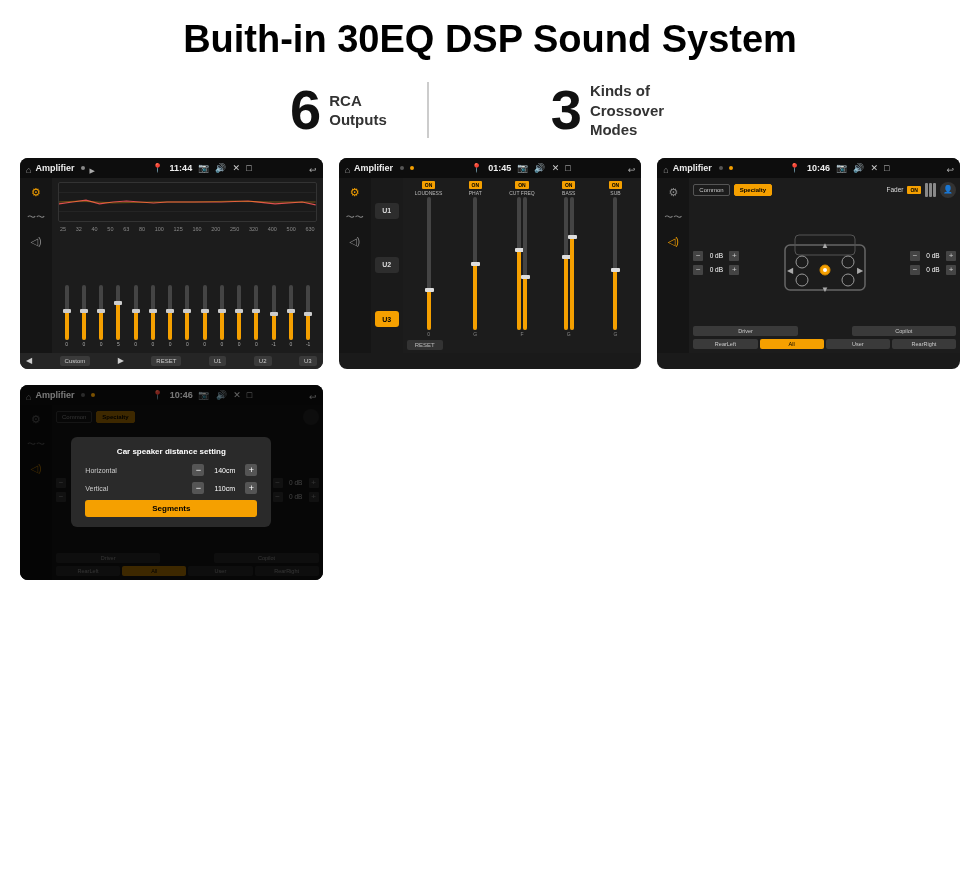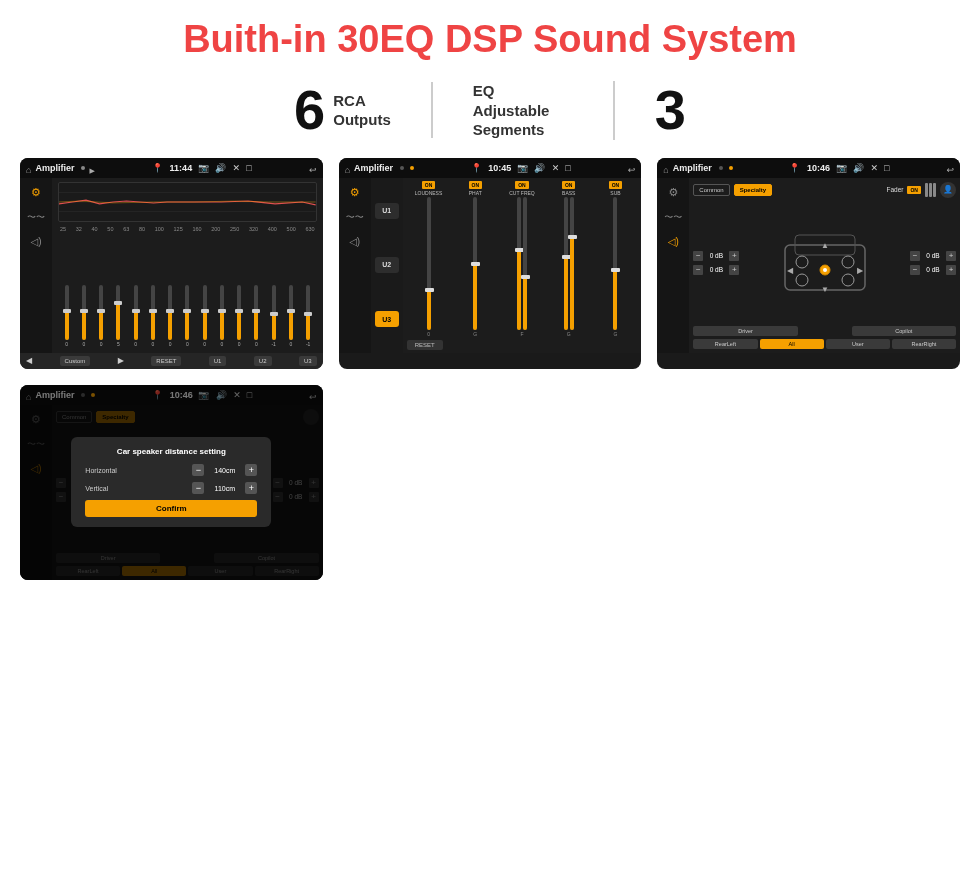--- a/index.html
+++ b/index.html
@@ -9,21 +9,21 @@
       background: #ffffff;
       font-family: Arial, sans-serif;
       overflow: hidden;
     }
 
     .page-title {
       text-align: center;
       padding: 18px 20px 10px;
       font-size: 38px;
       font-weight: 900;
-      color: #ef4444;
+      color: #000000;
     }
 
     .stats-row {
       display: flex;
       justify-content: center;
       align-items: center;
       padding: 10px 60px 14px;
       gap: 0;
     }
 
@@ -419,24 +419,24 @@
 <body>
 
 <div class="page-title">Buith-in 30EQ DSP Sound System</div>
 
 <div class="stats-row">
   <div class="stat-item">
     <span class="stat-number">6</span>
     <span class="stat-label">RCA<br>Outputs</span>
   </div>
   <div class="stat-item">
-    <span class="stat-label">EQ Adjustable<br>Segments</span>
   </div>
   <div class="stat-item">
     <span class="stat-number">3</span>
+    <span class="stat-label">Kinds of<br>Crossover Modes</span>
   </div>
 </div>
 
 <div class="screenshots-grid">
 
   <div class="screen-card">
     <div class="status-bar">
       <div class="status-bar-left">
         <span class="icon-house"></span>
         <span class="app-title">Amplifier</span>
@@ -612,21 +612,21 @@
   <div class="screen-card">
     <div class="status-bar">
       <div class="status-bar-left">
         <span class="icon-house"></span>
         <span class="app-title">Amplifier</span>
         <span style="width:4px;height:4px;background:#555;border-radius:50%;display:inline-block;margin-left:3px;"></span>
         <span style="width:4px;height:4px;background:#f5a000;border-radius:50%;display:inline-block;margin-left:2px;"></span>
       </div>
       <div class="status-bar-center">
         <span>📍</span>
-        <span class="app-title">10:45</span>
+        <span class="app-title">01:45</span>
         <span>📷</span>
           <span>🔊</span>
           <span>✕</span>
           <span>□</span>
       </div>
       <div class="status-bar-right">
         <span class="icon-back"></span>
       </div>
     </div>
     <div class="screen-content">
@@ -908,18 +908,18 @@
 
         <div class="dialog-field">
           <span class="dialog-field-label">Vertical</span>
           <div class="dialog-field-controls">
             <div class="dialog-btn-sm">−</div>
             <div class="dialog-value">110cm</div>
             <div class="dialog-btn-sm">+</div>
           </div>
         </div>
 
-        <div class="dialog-confirm-btn">Confirm</div>
+        <div class="dialog-confirm-btn">Segments</div>
       </div>
     </div>
   </div>
 
 </div>
 
 </body></html>

